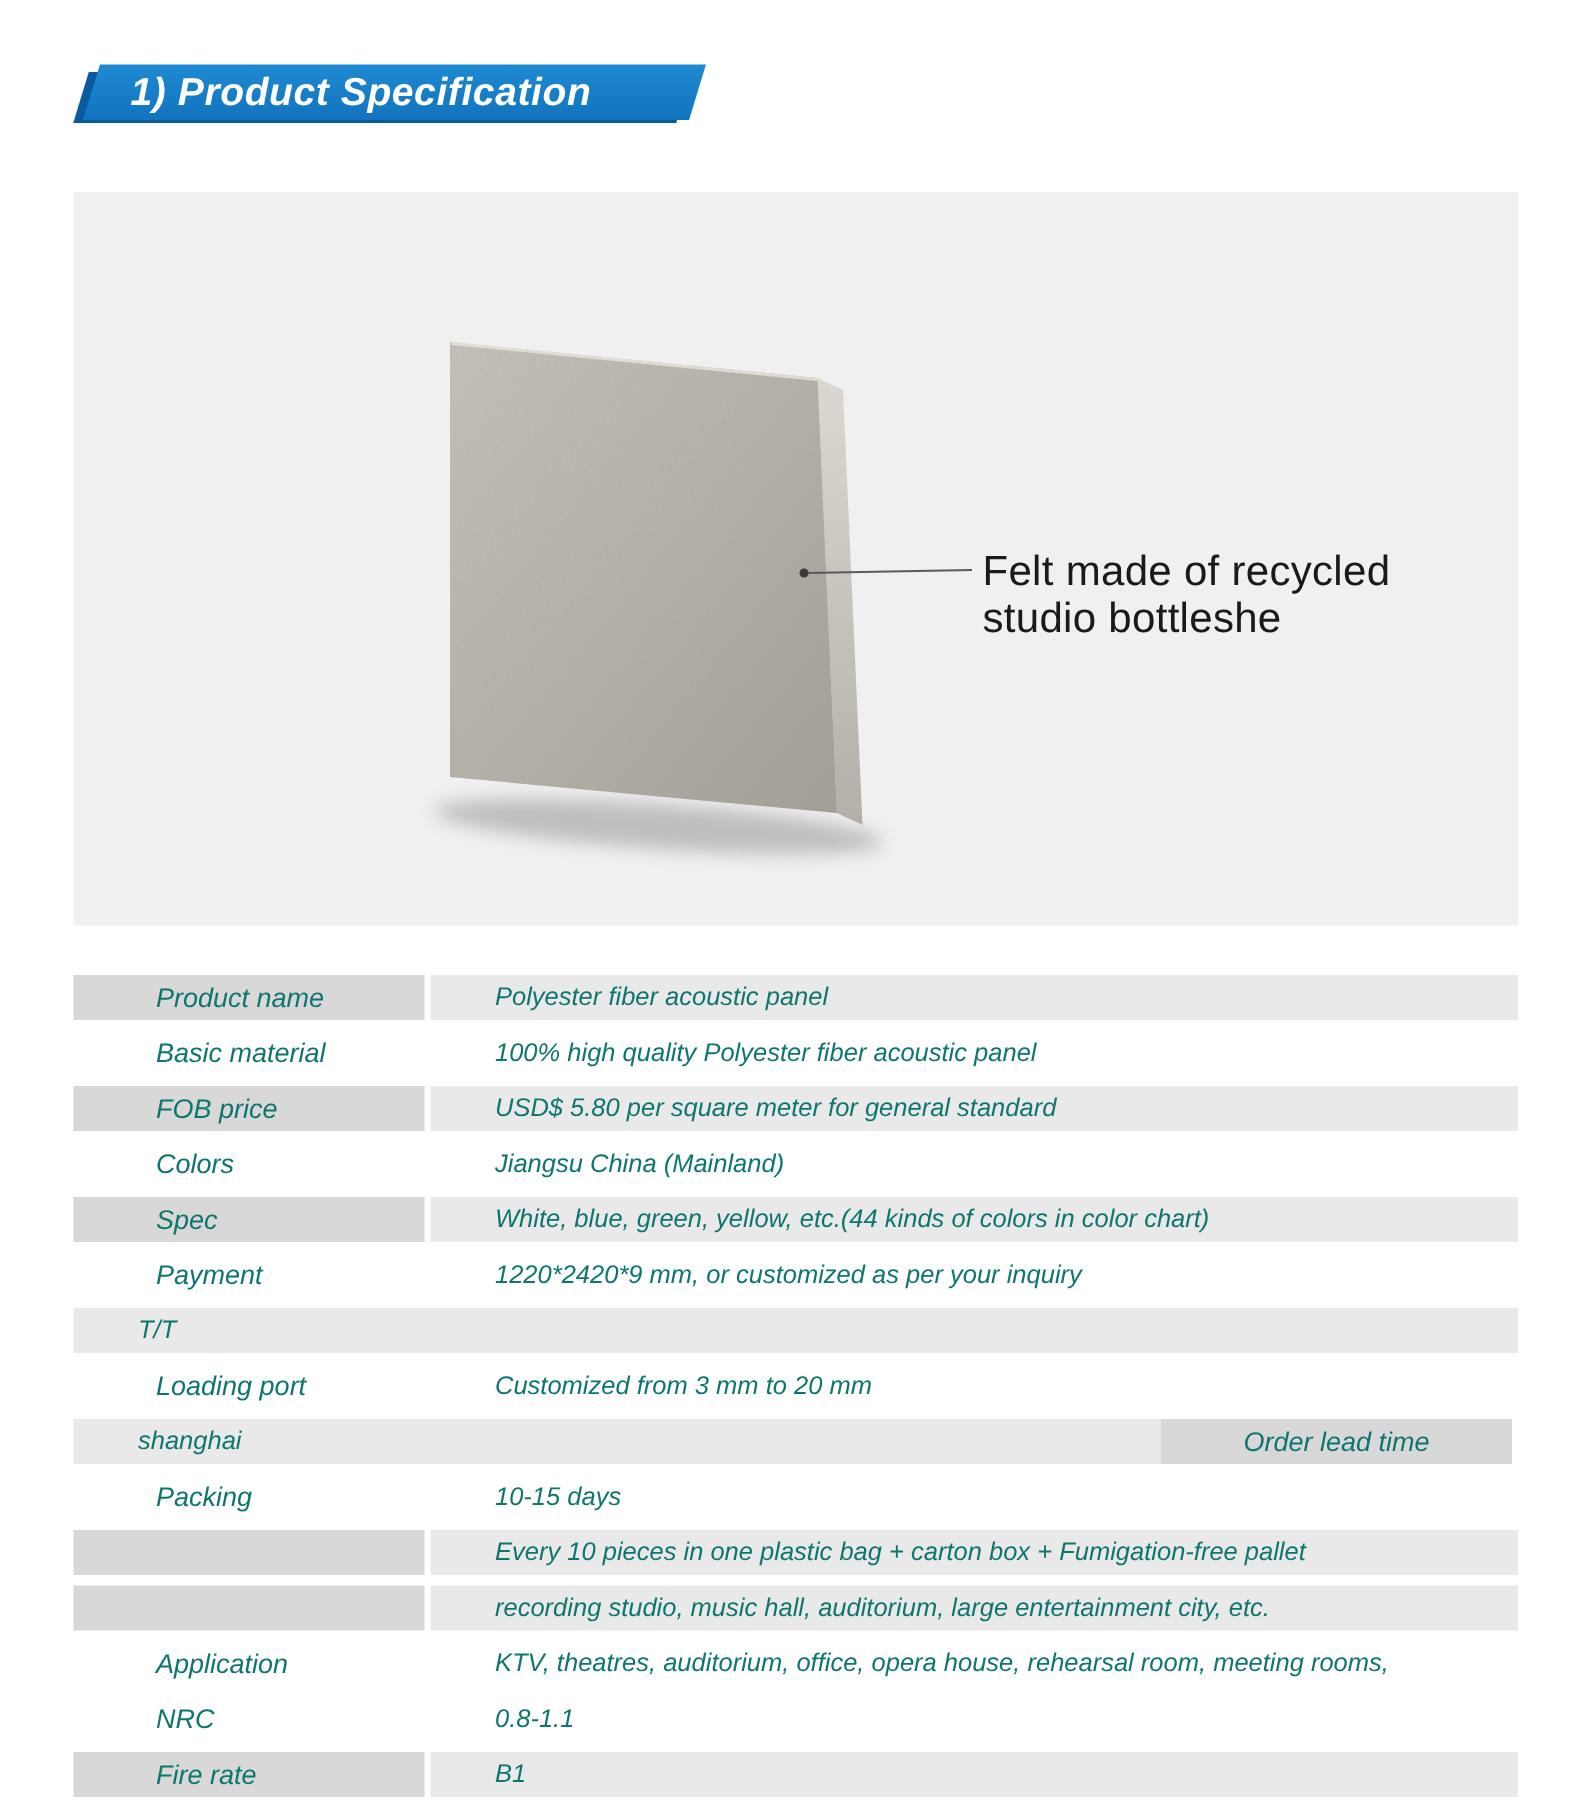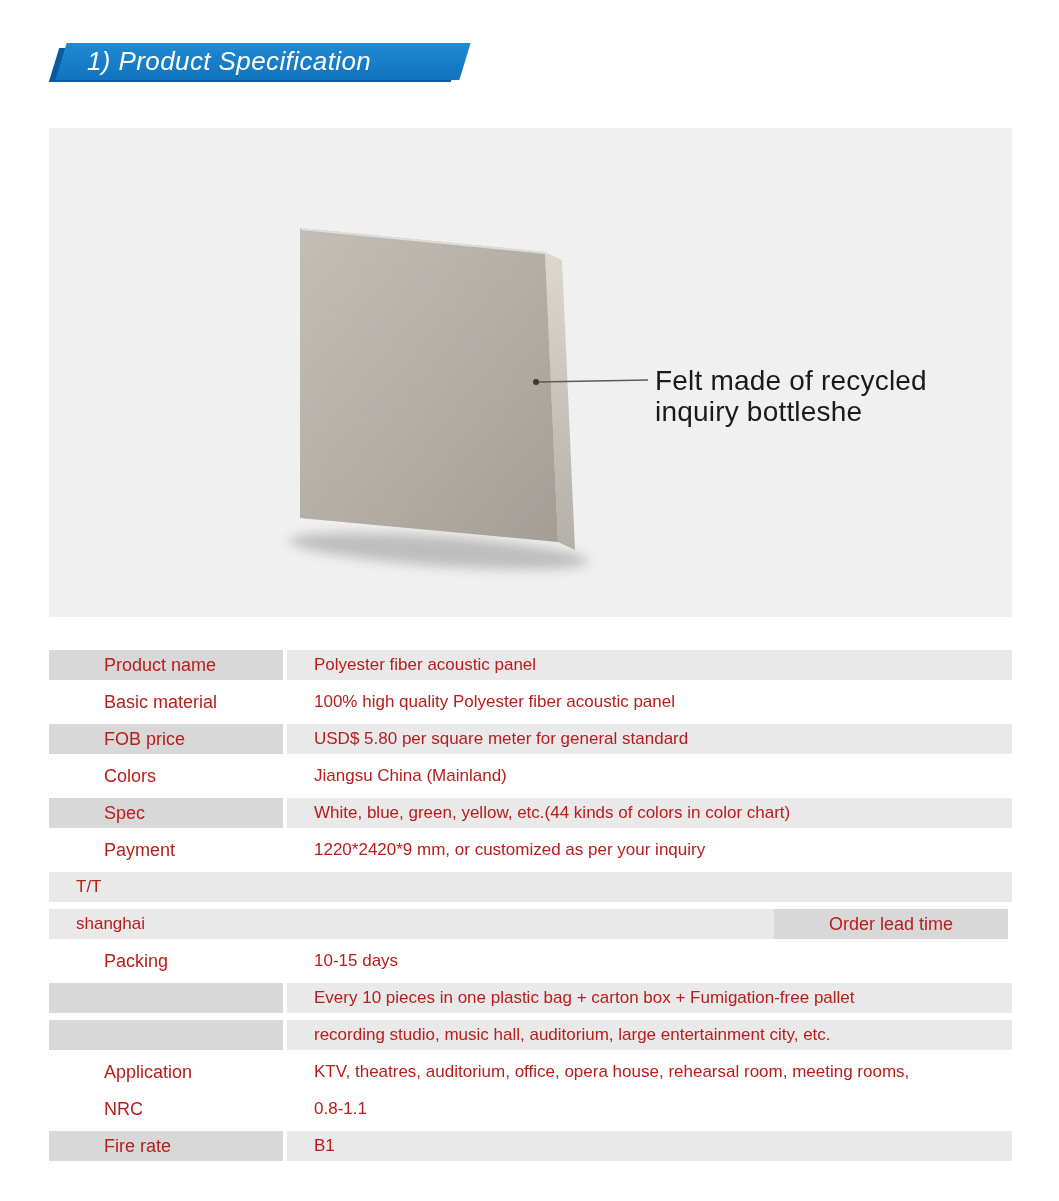--- a/index.html
+++ b/index.html
@@ -18,45 +18,45 @@
     transform:skewX(-17deg);
     background:var(--banner-dark, #0a5aa0);
   }
   .banner-front {
     position:absolute; left:12px; top:1px; width:404px; height:37px;
     transform:skewX(-17deg);
     background:linear-gradient(180deg, #1e8ad2 0%, var(--banner-blue, #1273be) 100%);
   }
   .banner-title {
     position:absolute; left:38px; top:4px;
-    font-style:italic; font-weight:normal; font-size:26px;
+    font-style:italic; font-weight:bold; font-size:26px;
     color:#ffffff; letter-spacing:0.4px; white-space:nowrap;
   }
 
   
   .photo-area {
     position:absolute; left:49px; top:128px; width:963px; height:489px;
     background:var(--photo-bg, #f0f0f0);
   }
   .photo-area svg { position:absolute; left:0; top:0; }
   .callout-text {
     position:absolute; left:606px; top:237px;
     font-size:28px; line-height:31px; color:#1a1a1a;
     letter-spacing:0.2px;
   }
 
   
   .spec-table { position:absolute; left:49px; top:650px; width:963px; }
   .spec-row { display:flex; height:30px; margin-bottom:7px; }
   .cell {
     display:flex; align-items:center;
-    color:#b91c1c; white-space:nowrap; overflow:visible;
+    font-style:italic; color:#0f766e; white-space:nowrap; overflow:visible;
   }
   .cell-label { width:234px; flex:0 0 234px; padding-left:55px; font-size:18px; margin-right:4px; }
-  .cell-value { flex:1; padding-left:27px; font-size:17px; }
+  .cell-value { flex:1; padding-left:43px; font-size:17px; }
   .spec-row.shaded .cell-label { background:var(--row-label-gray, #d8d8d8); }
   .spec-row.shaded .cell-value { background:var(--row-value-gray, #e9e9e9); }
 </style>
 </head>
 <body>
 
 <div class="page">
 
   <div class="banner-wrap">
     <div class="banner-back"></div>
@@ -93,21 +93,21 @@
       <ellipse cx="390" cy="423" rx="150" ry="15" fill="#3c3c3c" opacity="0.28" filter="url(#softBlur)" transform="rotate(4 390 423)"></ellipse>
       <polygon points="496,124 513,132 526,422 509,414" fill="url(#edgeGrad)"></polygon>
       <polygon points="251,100 496,124 509,414 251,390" fill="url(#faceGrad)" filter="url(#feltNoise)"></polygon>
       <line x1="252" y1="101" x2="496" y2="125" stroke="#e9e6df" stroke-width="2" opacity="0.8"></line>
       <line x1="489" y1="254" x2="599" y2="252" stroke="#5a5a5a" stroke-width="1.3"></line>
       <circle cx="487" cy="254" r="3" fill="#3a3a3a"></circle>
     </svg>
 
     <div class="callout-text">
         <div>Felt made of recycled</div>
-        <div>inquiry bottleshe</div>
+        <div>studio bottleshe</div>
       </div>
   </div>
 
   <div class="spec-table">
       <div class="spec-row shaded">
     <div class="cell cell-label">Product name</div>
     <div class="cell cell-value">Polyester fiber acoustic panel</div>
   </div>
       <div class="spec-row">
     <div class="cell cell-label">Basic material</div>
@@ -124,20 +124,24 @@
       <div class="spec-row shaded">
     <div class="cell cell-label">Spec</div>
     <div class="cell cell-value">White, blue, green, yellow, etc.(44 kinds of colors in color chart)</div>
   </div>
       <div class="spec-row">
     <div class="cell cell-label">Payment</div>
     <div class="cell cell-value">1220*2420*9 mm, or customized as per your inquiry</div>
   </div>
       <div class="spec-row shaded">
     <div class="cell cell-value">T/T</div>
+  </div>
+      <div class="spec-row">
+    <div class="cell cell-label">Loading port</div>
+    <div class="cell cell-value">Customized from 3 mm to 20 mm</div>
   </div>
       <div class="spec-row shaded">
     <div class="cell cell-value">shanghai</div>
     <div class="cell cell-label">Order lead time</div>
   </div>
       <div class="spec-row">
     <div class="cell cell-label">Packing</div>
     <div class="cell cell-value">10-15 days</div>
   </div>
       <div class="spec-row shaded">

